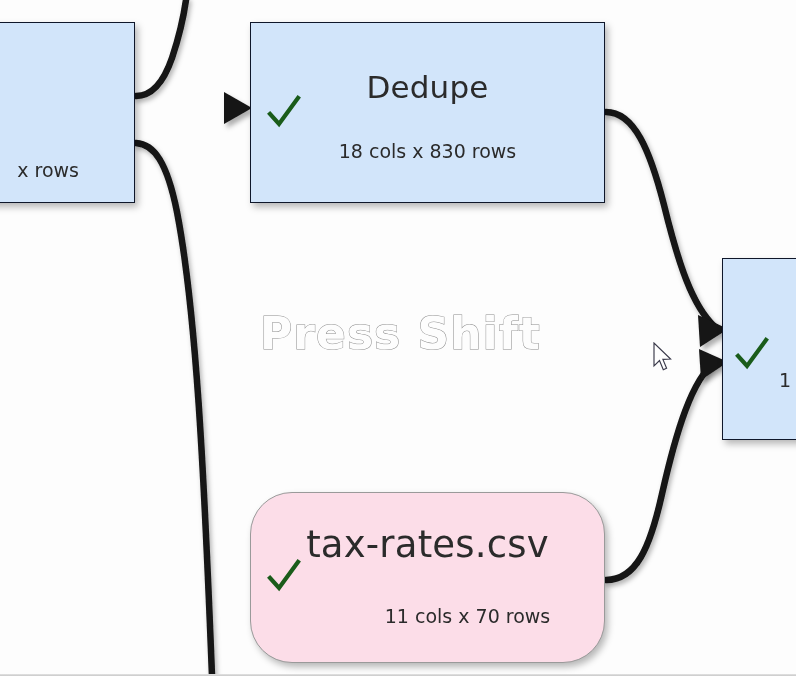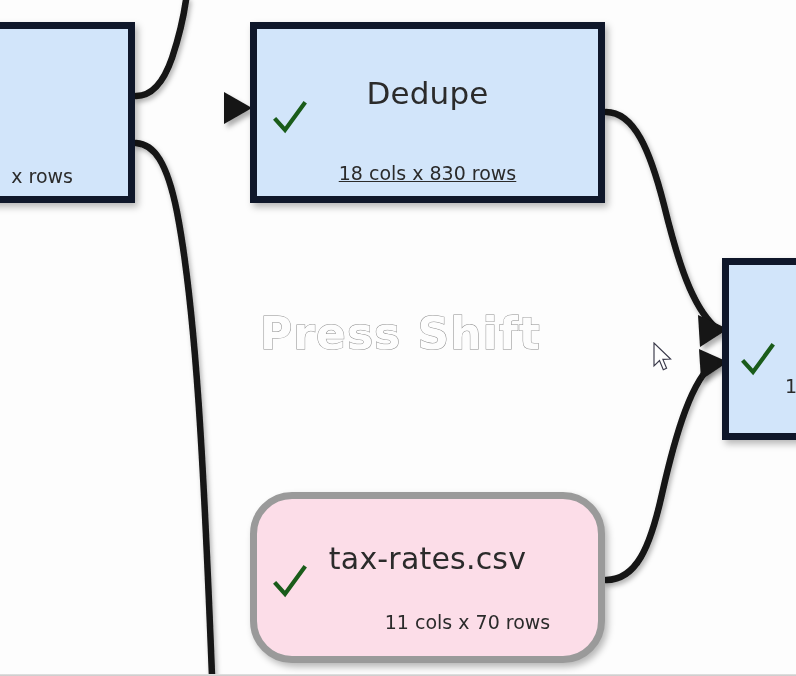--- a/index.html
+++ b/index.html
@@ -32,21 +32,21 @@
     position: absolute;
     left: 0;
     top: 0;
     width: 796px;
     height: 676px;
   }
   
   .node {
     position: absolute;
     box-sizing: border-box;
-    border: 7px solid #0f172a;
+    border: 1px solid #0f172a;
     box-shadow: 3px 4px 7px rgba(0,0,0,0.28);
     padding-left: 44px;
   }
   .node.blue  { background: #d2e5fa; }
   .node.pink  { background: #fcdde8; border-color: #9a9a9a; }
   .node.rounded { border-radius: 42px; }
 
   .node-title {
     position: absolute;
     left: 0;
@@ -88,21 +88,21 @@
     box-sizing: border-box;
   }
   
   #node-dedupe {
     left: 250px;
     top: 22px;
     width: 355px;
     height: 181px;
   }
   #node-dedupe .node-title { top: 46px; }
-  #node-dedupe .node-sub   { top: 133px; text-decoration: underline; }
+  #node-dedupe .node-sub   { top: 117px; }
   #node-dedupe .check { left: 16px; top: 72px; }
 
   
   #node-right {
     left: 722px;
     top: 258px;
     width: 180px;
     height: 182px;
   }
   #node-right .node-sub {
@@ -113,21 +113,21 @@
   }
   #node-right .check { left: 12px; top: 78px; }
 
   
   #node-tax {
     left: 250px;
     top: 492px;
     width: 355px;
     height: 171px;
   }
-  #node-tax .node-title { top: 42px; font-size: 30px; }
+  #node-tax .node-title { top: 30px; font-size: 37px; }
   #node-tax .node-sub   { top: 112px; margin-left: 40px; }
   #node-tax .check { left: 16px; top: 66px; }
 
   
   #press-shift {
     position: absolute;
     left: 4px;
     top: 308px;
     width: 796px;
     text-align: center;

